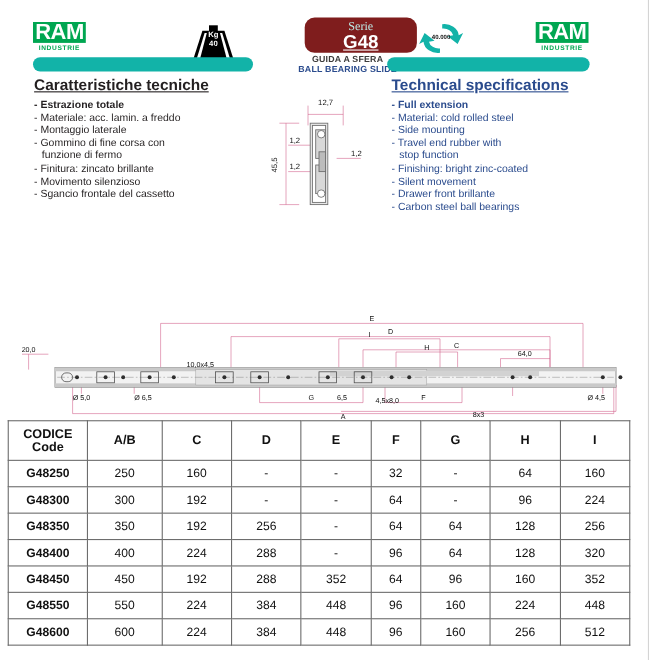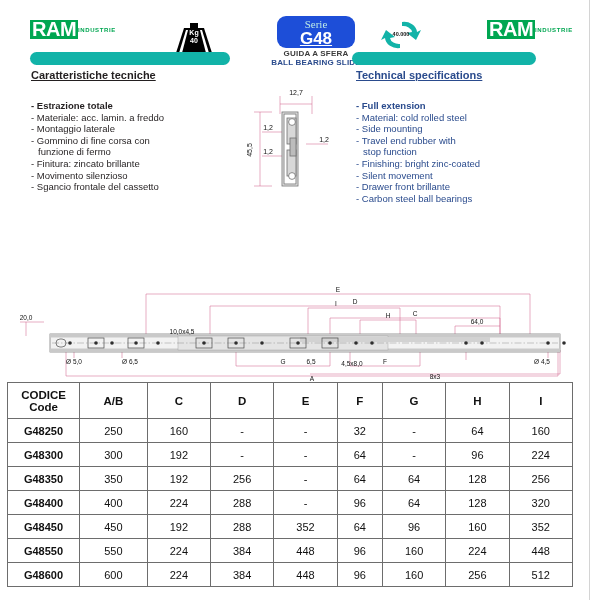--- a/index.html
+++ b/index.html
@@ -2,59 +2,59 @@
 <html><head>
 <meta charset="utf-8">
 <style>
   html,body{margin:0;padding:0;background:#ffffff;}
   body{width:600px;height:600px;position:relative;overflow:hidden;
        font-family:"Liberation Sans",sans-serif;color:#231f20;}
 
   
   #header{position:absolute;left:0;top:0;width:600px;height:68px;}
 
-  .ram-logo{position:absolute;display:flex;flex-direction:row;align-items:center;}
+  .ram-logo{position:absolute;display:flex;flex-direction:column;align-items:center;}
   .ram-logo .ram-word{font-family:"Liberation Sans",sans-serif;font-weight:bold;
       font-size:20px;letter-spacing:-0.5px;color:#00a651;line-height:19px;
       background:#00a651;color:#ffffff;padding:0 2px;}
   .ram-logo .ram-sub{font-size:6px;font-weight:bold;letter-spacing:0.6px;
       color:#00a651;line-height:8px;margin-top:1px;}
 
   #logo-left{left:30px;top:20px;}
   #logo-right{left:487px;top:20px;}
 
   
   #weight-badge{position:absolute;left:170px;top:20px;width:48px;height:34px;}
   #weight-badge .kgtxt{position:absolute;left:0;top:9px;width:48px;text-align:center;
       color:#ffffff;font-size:7px;font-weight:bold;line-height:8px;z-index:3;}
 
   
-  #serie-badge{position:absolute;left:277px;top:16px;width:78px;height:32px;
-      background:#1d4ed8;border-radius:9px;text-align:center;}
+  #serie-badge{position:absolute;left:277px;top:16px;width:102px;height:32px;
+      background:#7f1d1d;border-radius:9px;text-align:center;}
   #serie-badge .serie-top{font-size:11px;color:#bdeae6;line-height:12px;padding-top:2px;
       font-family:"Liberation Serif",serif;}
   #serie-badge .serie-main{font-size:17px;color:#ffffff;font-weight:bold;line-height:17px;text-decoration:underline;}
   #serie-it{position:absolute;left:252px;top:49px;width:128px;text-align:center;
       font-size:8px;font-weight:bold;color:#3b3b3b;letter-spacing:0.2px;}
   #serie-en{position:absolute;left:252px;top:58px;width:128px;text-align:center;
       font-size:8px;font-weight:bold;color:#2a4b8d;letter-spacing:0.2px;}
 
   
   #cycles-badge{position:absolute;left:378px;top:18px;width:46px;height:34px;}
   #cycles-badge .cyctxt{position:absolute;left:0;top:13px;width:46px;text-align:center;
       font-size:5.5px;font-weight:bold;color:#111;z-index:4;}
 
   .teal-bar{position:absolute;height:13px;background:#12b3a8;border-radius:7px;}
   #teal-left{left:30px;top:52px;width:200px;}
   #teal-right{left:352px;top:52px;width:184px;}
 
   
   .spec-block{position:absolute;}
-  .spec-title{font-size:11px;font-weight:bold;text-decoration:underline;
-      margin-bottom:19px;}
+  .spec-title{font-size:14px;font-weight:bold;text-decoration:underline;
+      margin-bottom:5px;}
   .spec-list{list-style:none;margin:0;padding:0;}
   .spec-list li{font-size:9.5px;line-height:11.6px;white-space:nowrap;}
   .spec-list li.b{font-weight:bold;}
   .spec-list li.cont{padding-left:7px;}
 
   #spec-it{left:31px;top:69px;color:#231f20;}
   #spec-en{left:356px;top:69px;color:#2a4b8d;}
   #spec-en .spec-title{color:#2a4b8d;}
 
   

